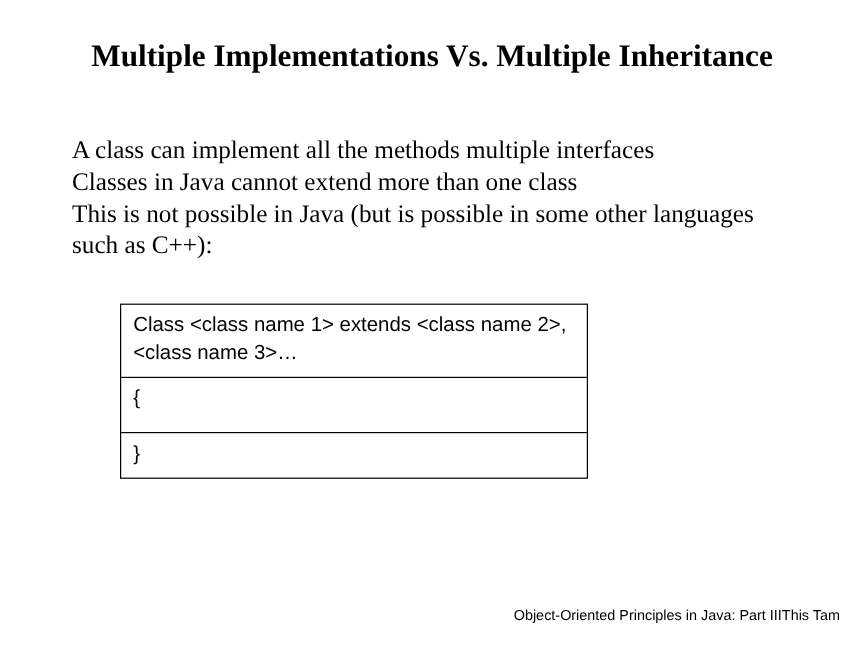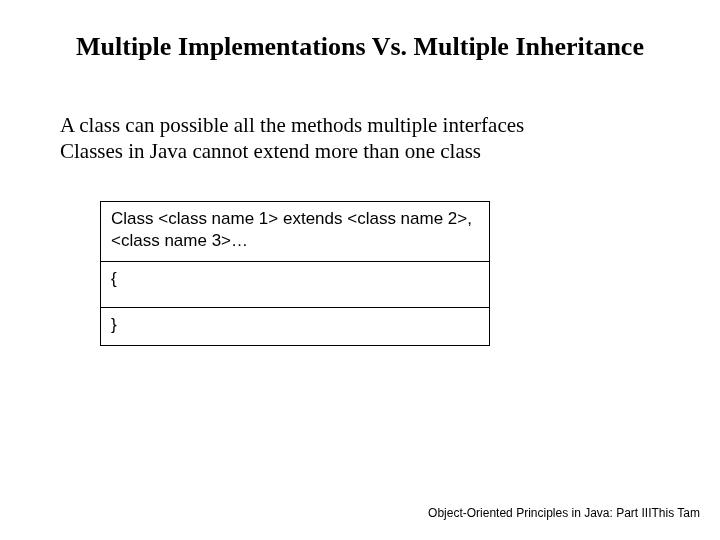--- a/index.html
+++ b/index.html
@@ -58,22 +58,23 @@
   }
 </style>
 </head>
 <body>
 
 <div class="slide">
 
   <h1 class="title">Multiple Implementations Vs. Multiple Inheritance</h1>
 
   <div class="body-text">
-    <p>A class can possible all the methods multiple interfaces</p>
+    <p>A class can implement all the methods multiple interfaces</p>
     <p>Classes in Java cannot extend more than one class</p>
+    <p>This is not possible in Java (but is possible in some other languages such as C++):</p>
   </div>
 
   <div class="code-box">
     <div class="row">Class &lt;class name 1&gt; extends &lt;class name 2&gt;, &lt;class name 3&gt;…</div>
     <div class="row tall">{</div>
     <div class="row">}</div>
   </div>
 
   <div class="footer">
     <span>Object-Oriented Principles in Java: Part III</span>

